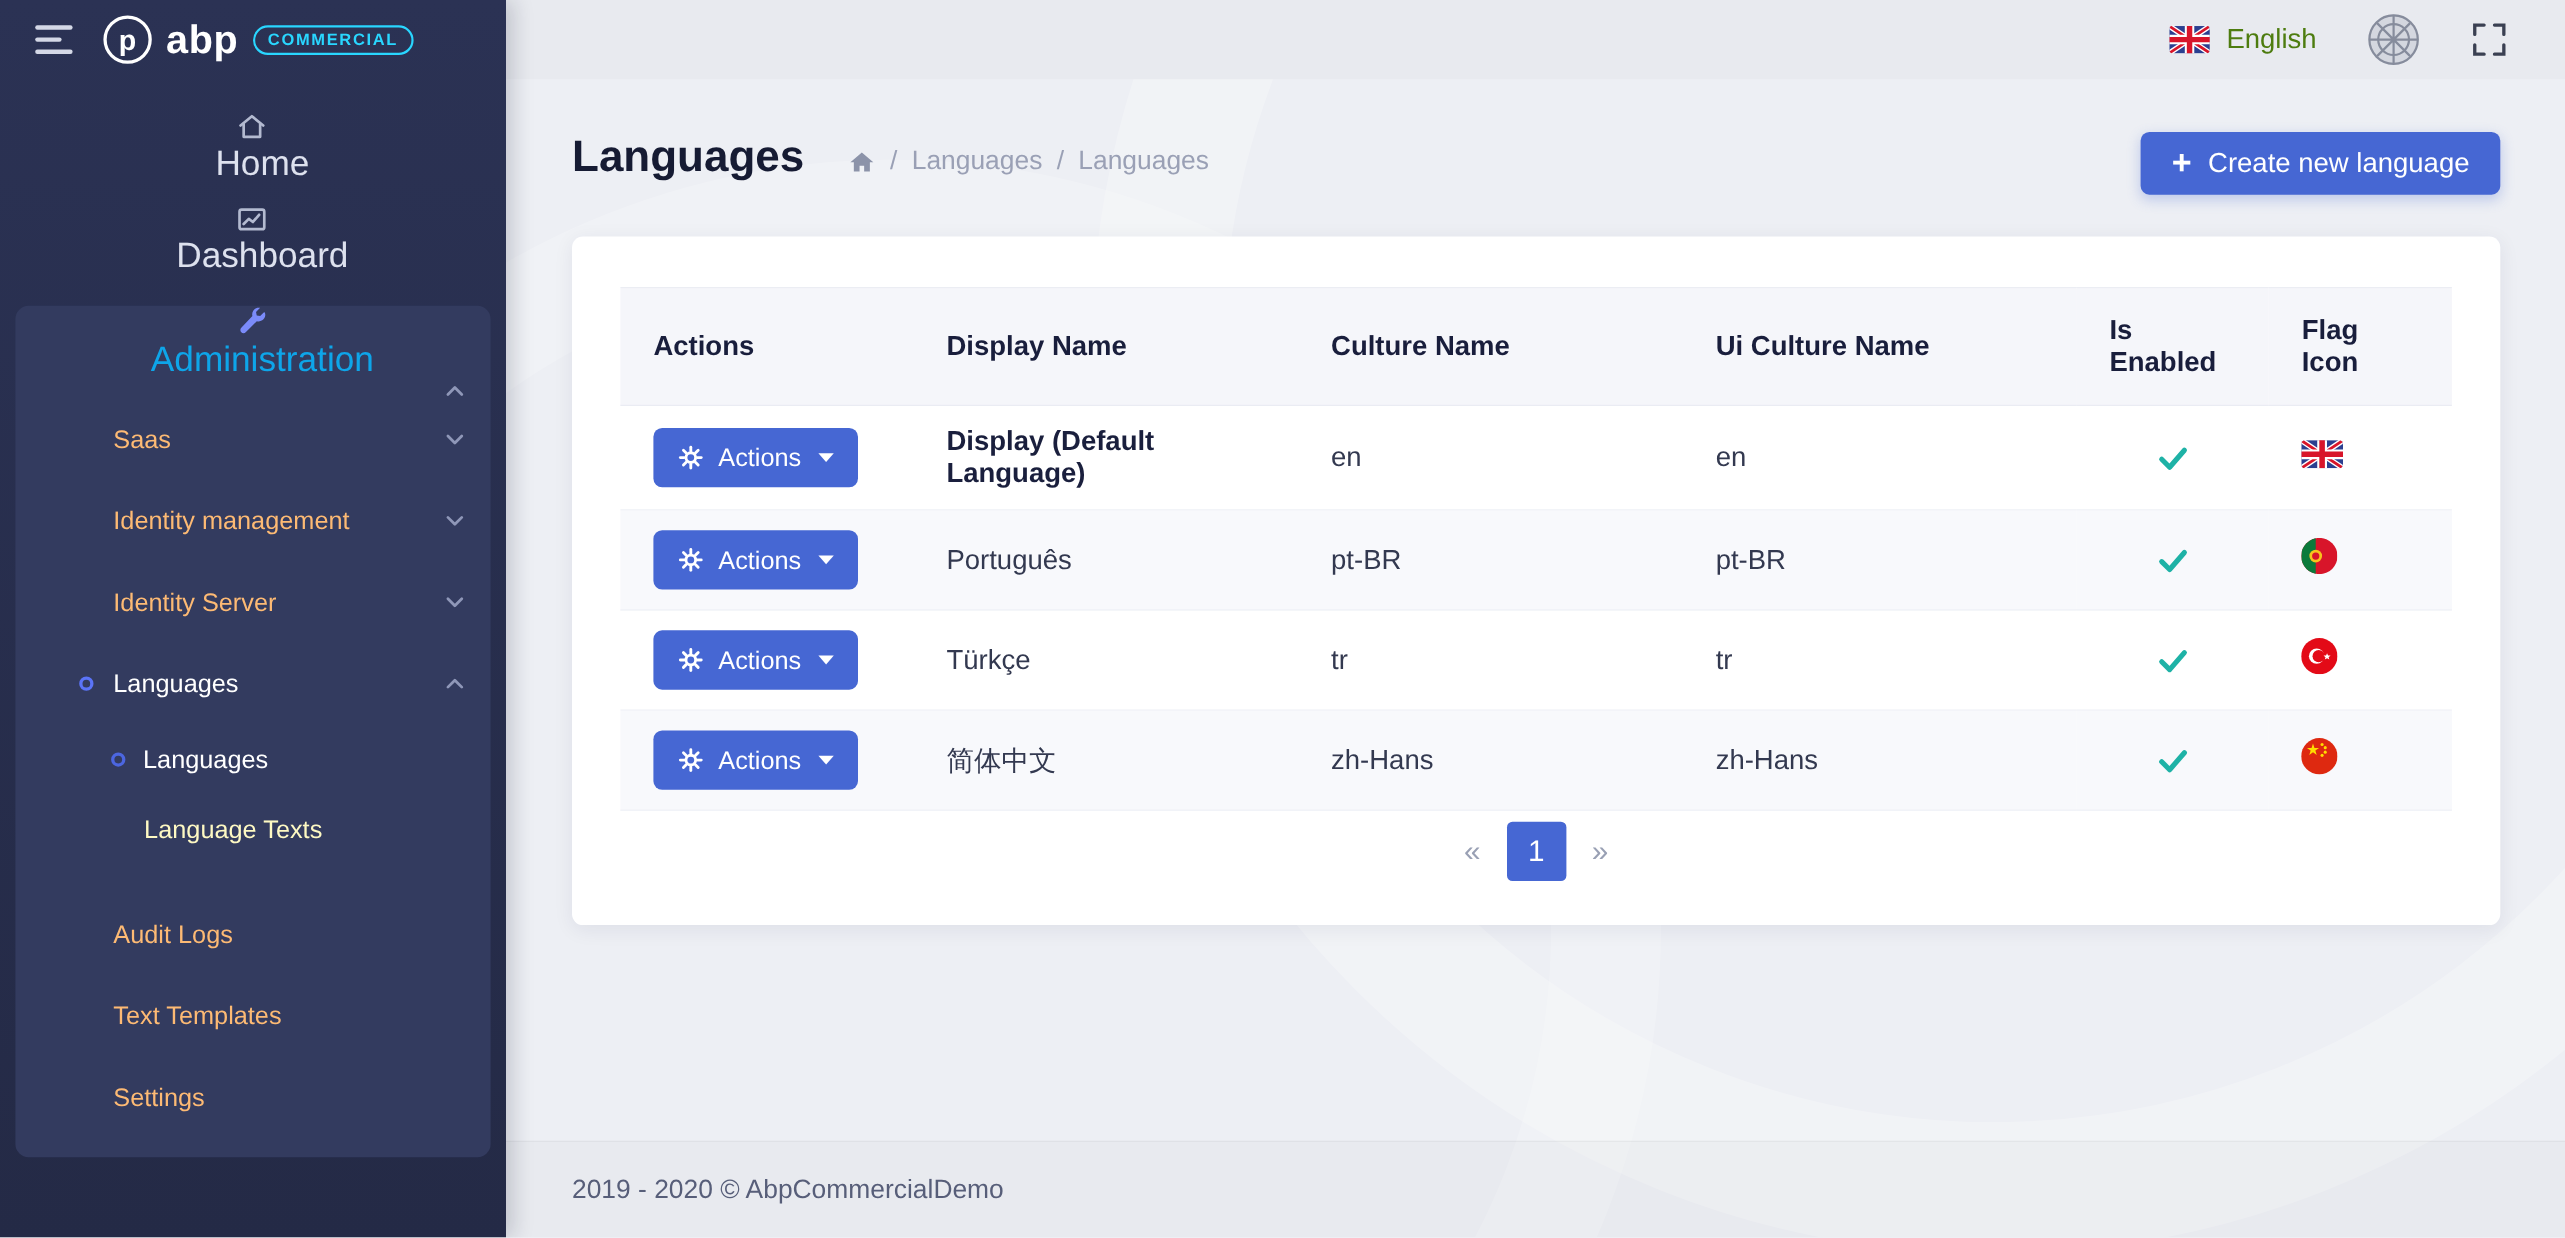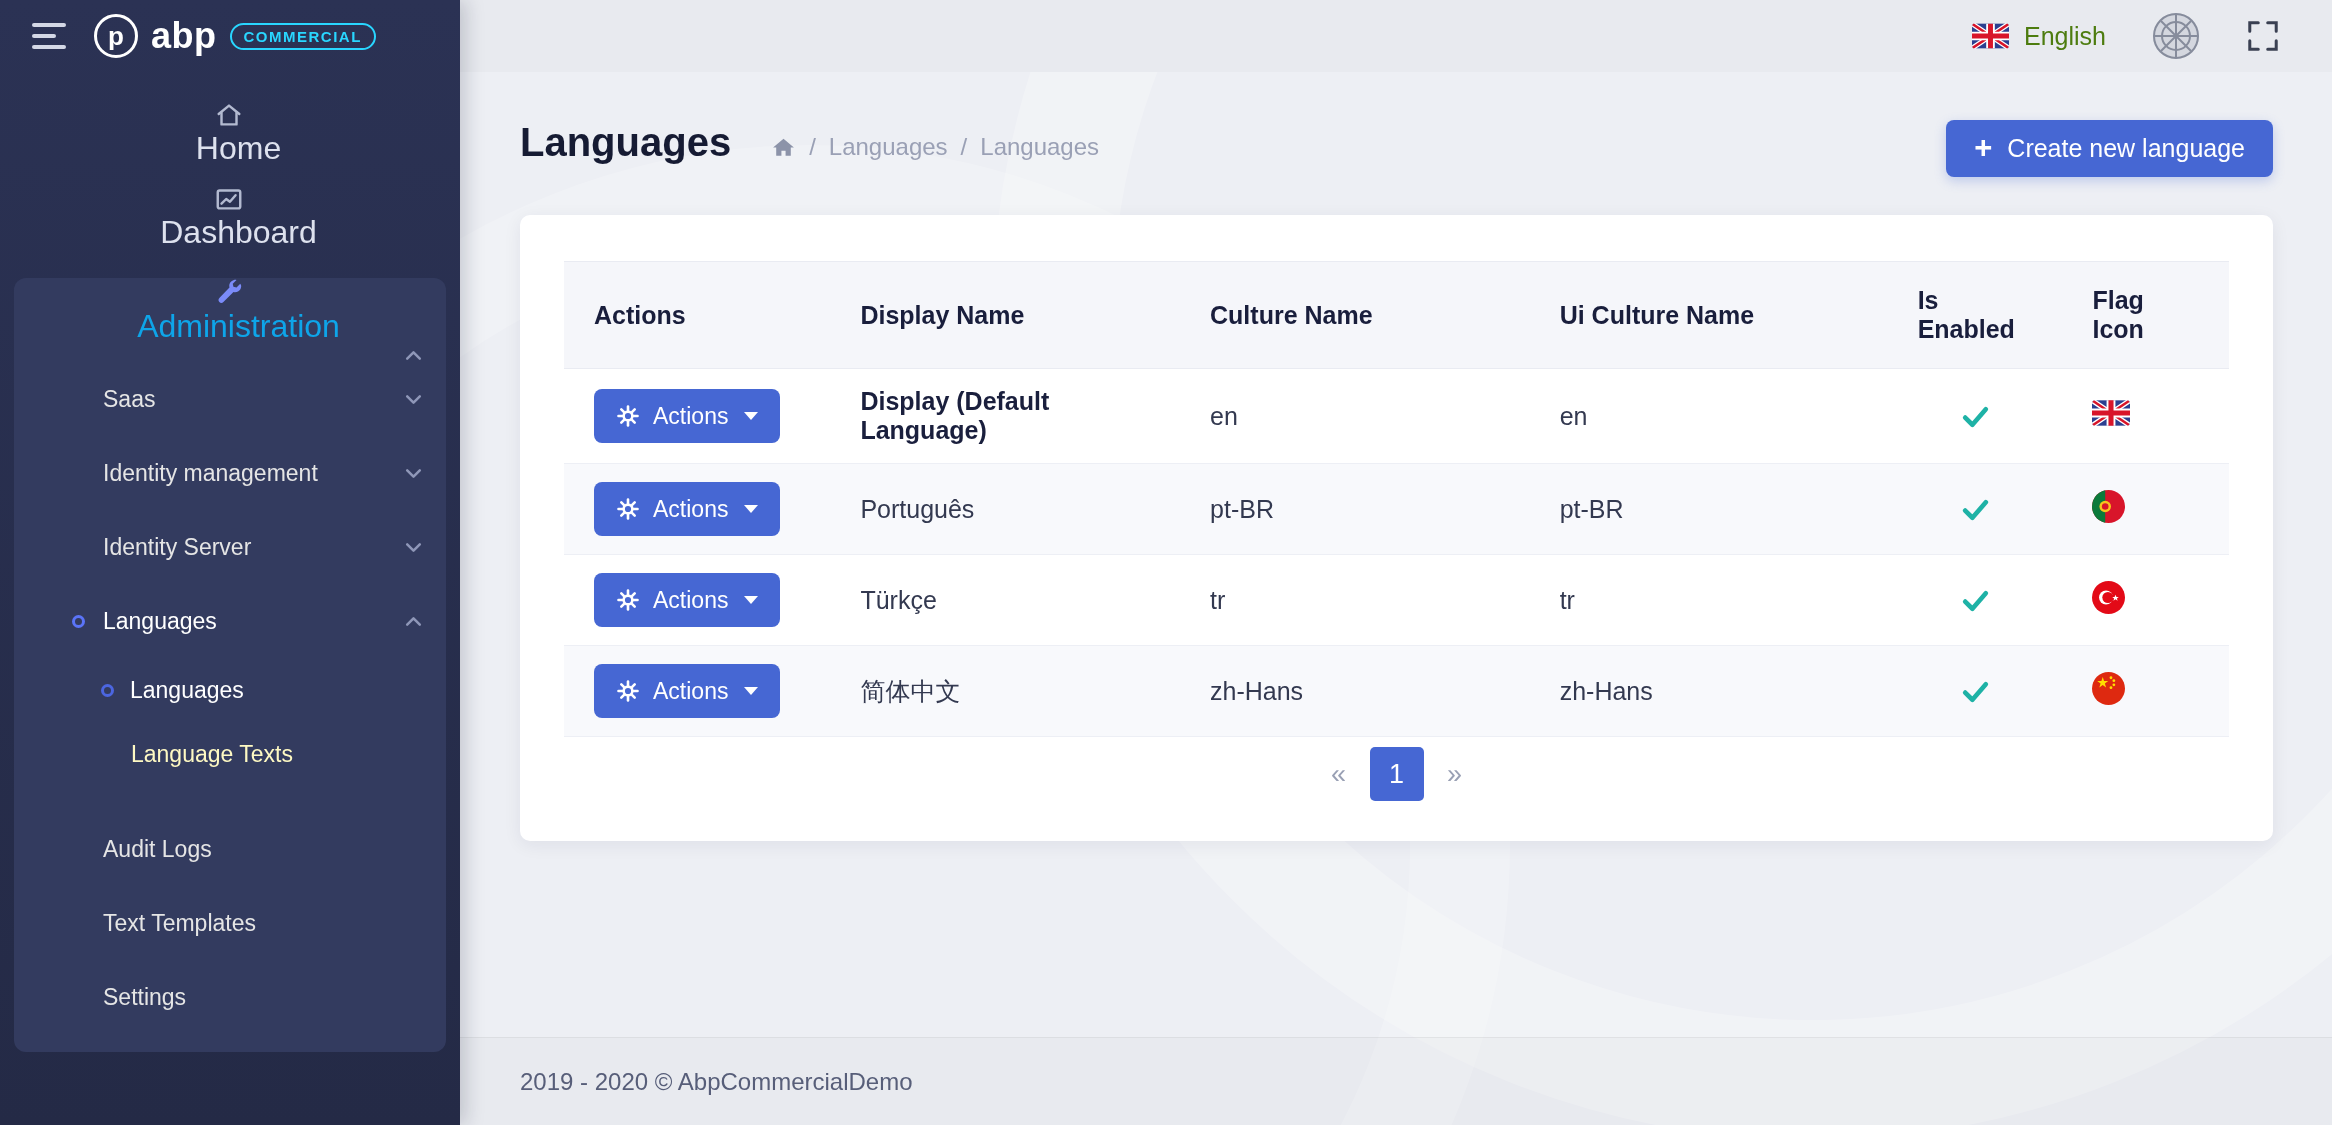--- a/index.html
+++ b/index.html
@@ -36,21 +36,21 @@
     display: flex; align-items: center; justify-content: center; flex: 0 0 30px; }
   .mi-icon svg { width: 30px; height: 30px; }
   .chev { margin-left: auto; color: #8f97b8; display: flex; }
   .chev svg { width: 21px; height: 21px; }
 
   .admin-block { background: #333b5f; border-radius: 12px; margin-top: 10px; padding-bottom: 18px; }
   .admin-block > .menu-item { color: #0ea5e9; }
   .admin-block > .menu-item .mi-icon { color: #7b8bf9; }
 
   .sub-item { display: flex; align-items: center; height: 74px; padding: 0 22px 0 89px;
-    font-size: 23px; color: #e5e5e5; cursor: pointer; }
+    font-size: 23px; color: #fdba74; cursor: pointer; }
   .sub-item.has-dot { padding-left: 58px; }
   .sub-item.active { color: #ffffff; }
   .dot-ring { width: 13px; height: 13px; border: 3px solid #5b74f8; border-radius: 50%;
     margin-right: 18px; flex: 0 0 13px; }
   .sub2-item { display: flex; align-items: center; height: 64px; padding: 0 22px 0 117px;
     font-size: 23px; color: #fef9c3; cursor: pointer; }
   .sub2-item.active { color: #ffffff; padding-left: 87px; }
   .bullet-ring { width: 13px; height: 13px; border: 3px solid #4c66e0; border-radius: 50%;
     margin-right: 16px; flex: 0 0 13px; }
   .menu-gap { height: 26px; }

